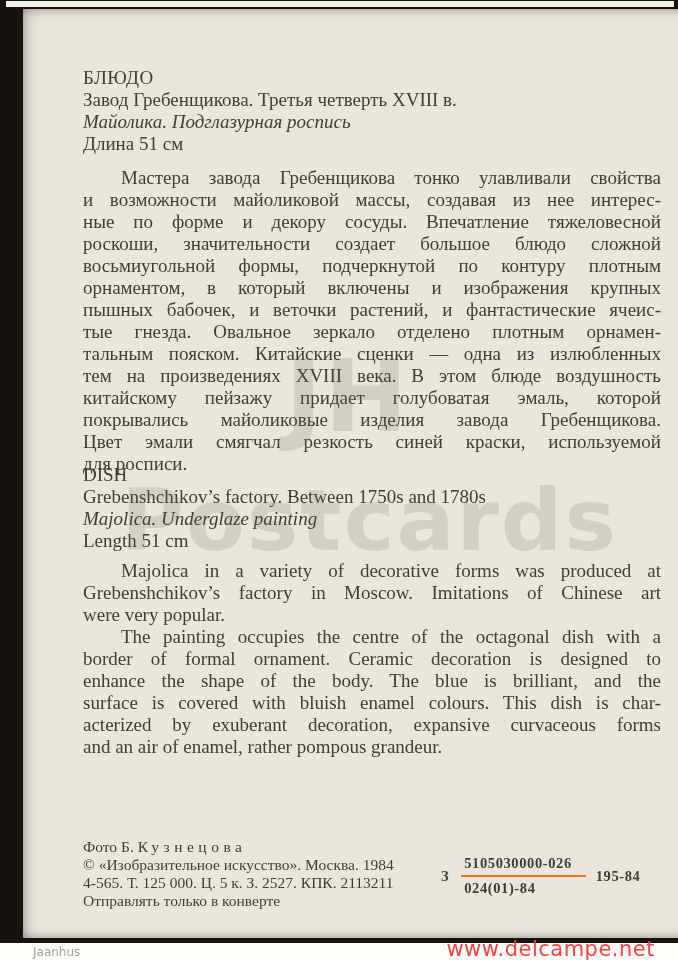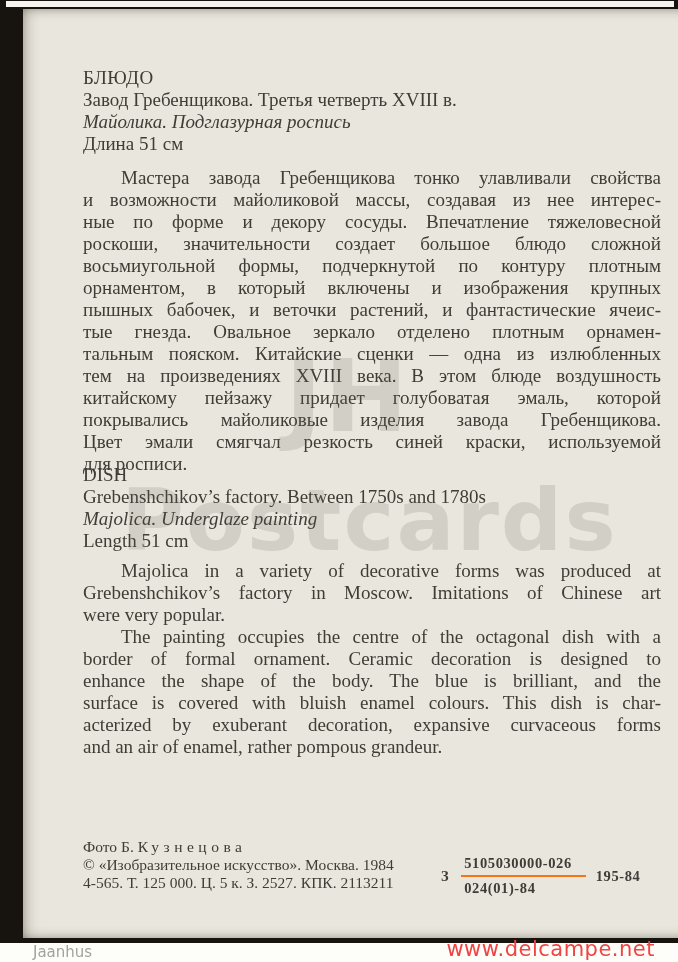--- a/index.html
+++ b/index.html
@@ -26,21 +26,21 @@
            font-size:14.5px;font-weight:bold;letter-spacing:.6px;white-space:nowrap;}
   .catalog .frac{display:inline-block;margin:0 10px 0 12px;text-align:left;}
   .catalog .num{padding:0 14px 3px 3px;border-bottom:2px solid #f97316;}
   .catalog .den{padding:3px 0 0 3px;font-family:Liberation Serif, serif;}
   .wm{position:absolute;font-family:"DejaVu Sans",sans-serif;font-weight:bold;
       color:rgba(99,96,88,.17);line-height:1;z-index:5;pointer-events:none;}
   .wm-jh{left:262px;top:338px;font-size:100px;letter-spacing:2px;}
   .wm-postcards{left:98px;top:468px;font-size:86px;letter-spacing:2px;}
   .white-bar{position:absolute;left:0;top:943px;width:678px;height:19px;background:#fdfdfa;
              font-family:"DejaVu Sans",sans-serif;line-height:19px;}
-  .seller{position:absolute;left:33px;top:0;font-size:15px;color:#a2a29e;}
+  .seller{position:absolute;left:33px;top:0;font-size:12px;color:#a2a29e;}
   .site{position:absolute;right:23px;top:-3px;font-size:21px;font-weight:500;
         color:#ef4444;letter-spacing:.5px;}
 </style>
 </head>
 <body>
 
 <div class="scan">
   <div class="black-frame"></div>
   <div class="top-sliver"></div>
 
@@ -88,20 +88,21 @@
         <div class="jline">enhance the shape of the body. The blue is brilliant, and the</div>
         <div class="jline">surface is covered with bluish enamel colours. This dish is char-</div>
         <div class="jline">acterized by exuberant decoration, expansive curvaceous forms</div>
         <div class="jline last">and an air of enamel, rather pompous grandeur.</div>
       </div>
 
     <div class="imprint">
       <div><span>Фото Б. </span><span class="sp-name">Кузнецова</span></div>
       <div>©  «Изобразительное искусство». Москва. 1984</div>
       <div>4-565. Т. 125 000. Ц. 5 к. З. 2527. КПК. 2113211</div>
+      <div>Отправлять только в конверте</div>
     </div>
 
     <div class="catalog">
       <span>З</span>
       <span class="frac">
         <span class="num" style="display:block;">5105030000-026</span>
         <span class="den" style="display:block;">024(01)-84</span>
       </span>
       <span>195-84</span>
     </div>

